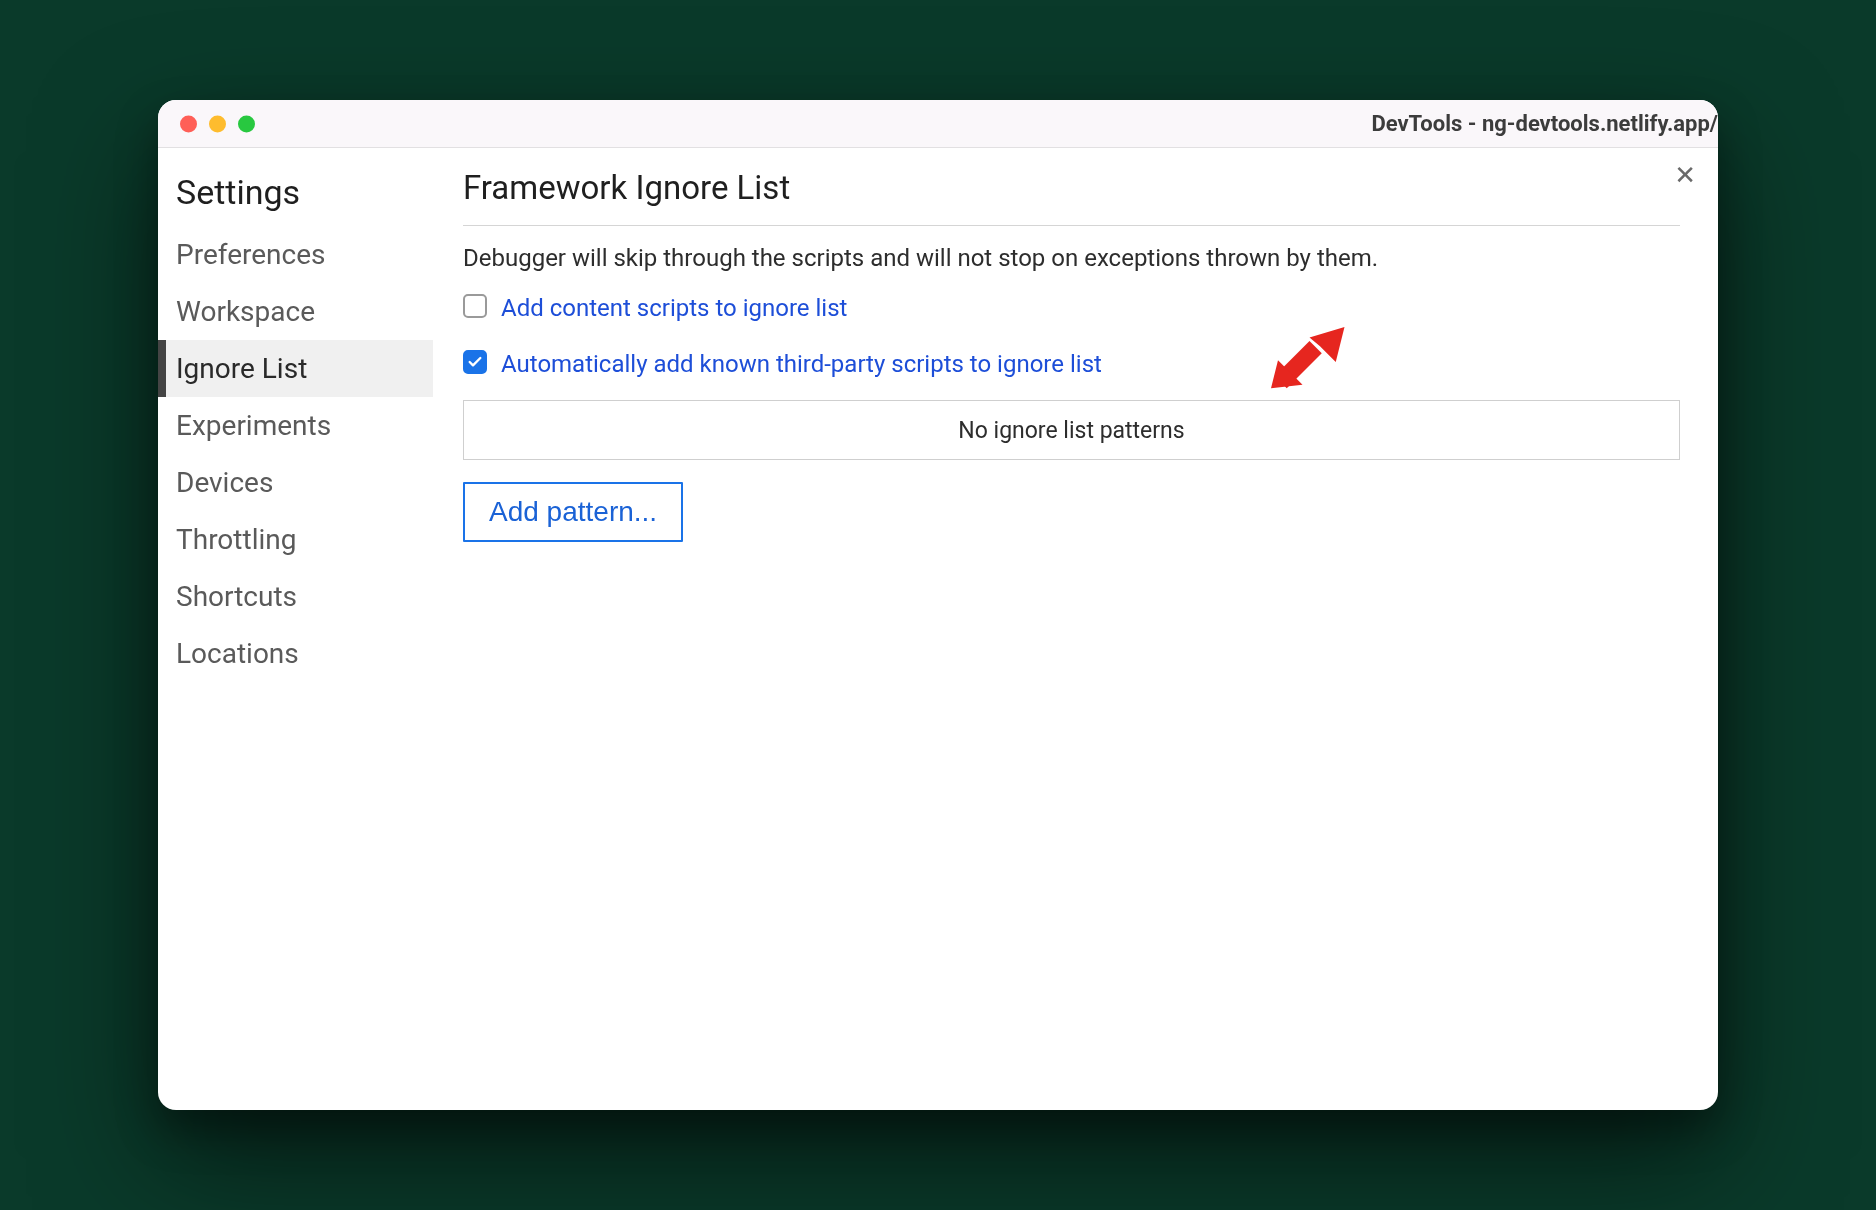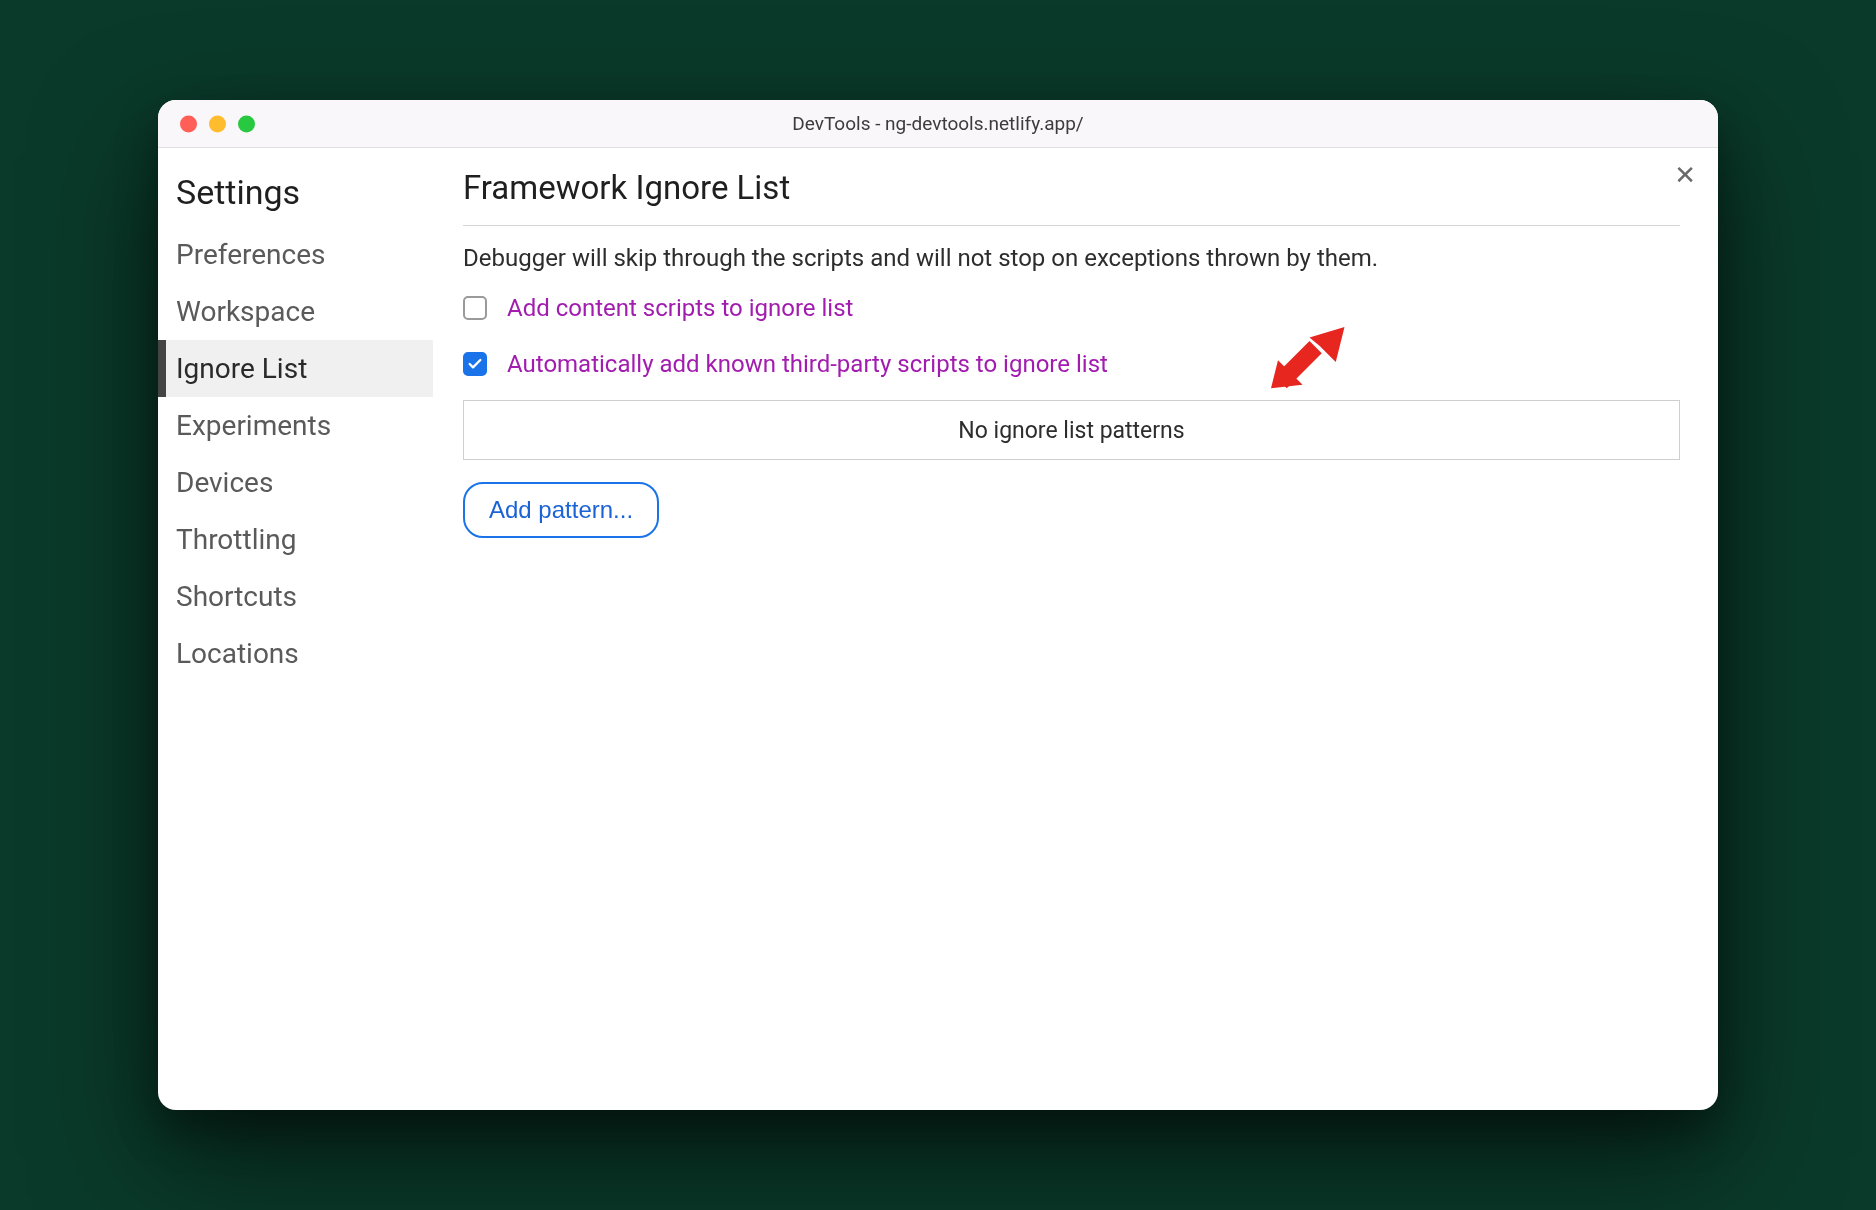--- a/index.html
+++ b/index.html
@@ -50,23 +50,23 @@
   .light {
     width: 17px;
     height: 17px;
     border-radius: 50%;
   }
   .light.red { background: #ff5f57; }
   .light.yellow { background: #febc2e; }
   .light.green { background: #28c840; }
   .titlebar-title {
     width: 100%;
-    text-align: center;
-    font-size: 19px;
-    font-weight: 400;
+    text-align: right;
+    font-size: 22px;
+    font-weight: 700;
     color: #3c3c3c;
   }
   
   .body {
     flex: 1;
     display: flex;
     position: relative;
   }
   .close-x {
     position: absolute;
@@ -128,25 +128,24 @@
     border-bottom: 1px solid #d5d5d5;
     margin-bottom: 18px;
   }
   .description {
     font-size: 24px;
     color: #2d2d2d;
     margin-bottom: 22px;
   }
   .checkbox-row {
     display: flex;
-    align-items: center;
-    gap: 20px;
+    gap: 14px;
     margin-bottom: 8px;
     font-size: 24px;
-    color: #a21caf;
+    color: #1d4ed8;
   }
   .row2 { position: relative; margin-top: 28px; }
   .cbox {
     width: 24px;
     height: 24px;
     border-radius: 5px;
     border: 2px solid #9a9a9a;
     background: #fff;
     display: inline-flex;
     align-items: center;
@@ -170,23 +169,23 @@
     align-items: center;
     justify-content: center;
     font-size: 23px;
     color: #2d2d2d;
   }
   .add-pattern-btn {
     margin-top: 22px;
     display: inline-block;
     padding: 12px 24px;
     border: 2.5px solid #1a73e8;
-    border-radius: 20px;
+    border-radius: 1px;
     color: #1a62d6;
-    font-size: 24px;
+    font-size: 28px;
     background: #fff;
     cursor: pointer;
   }
   
   .arrow-annot {
     position: absolute;
     left: 805px;
     top: -30px;
     width: 90px;
     height: 70px;

